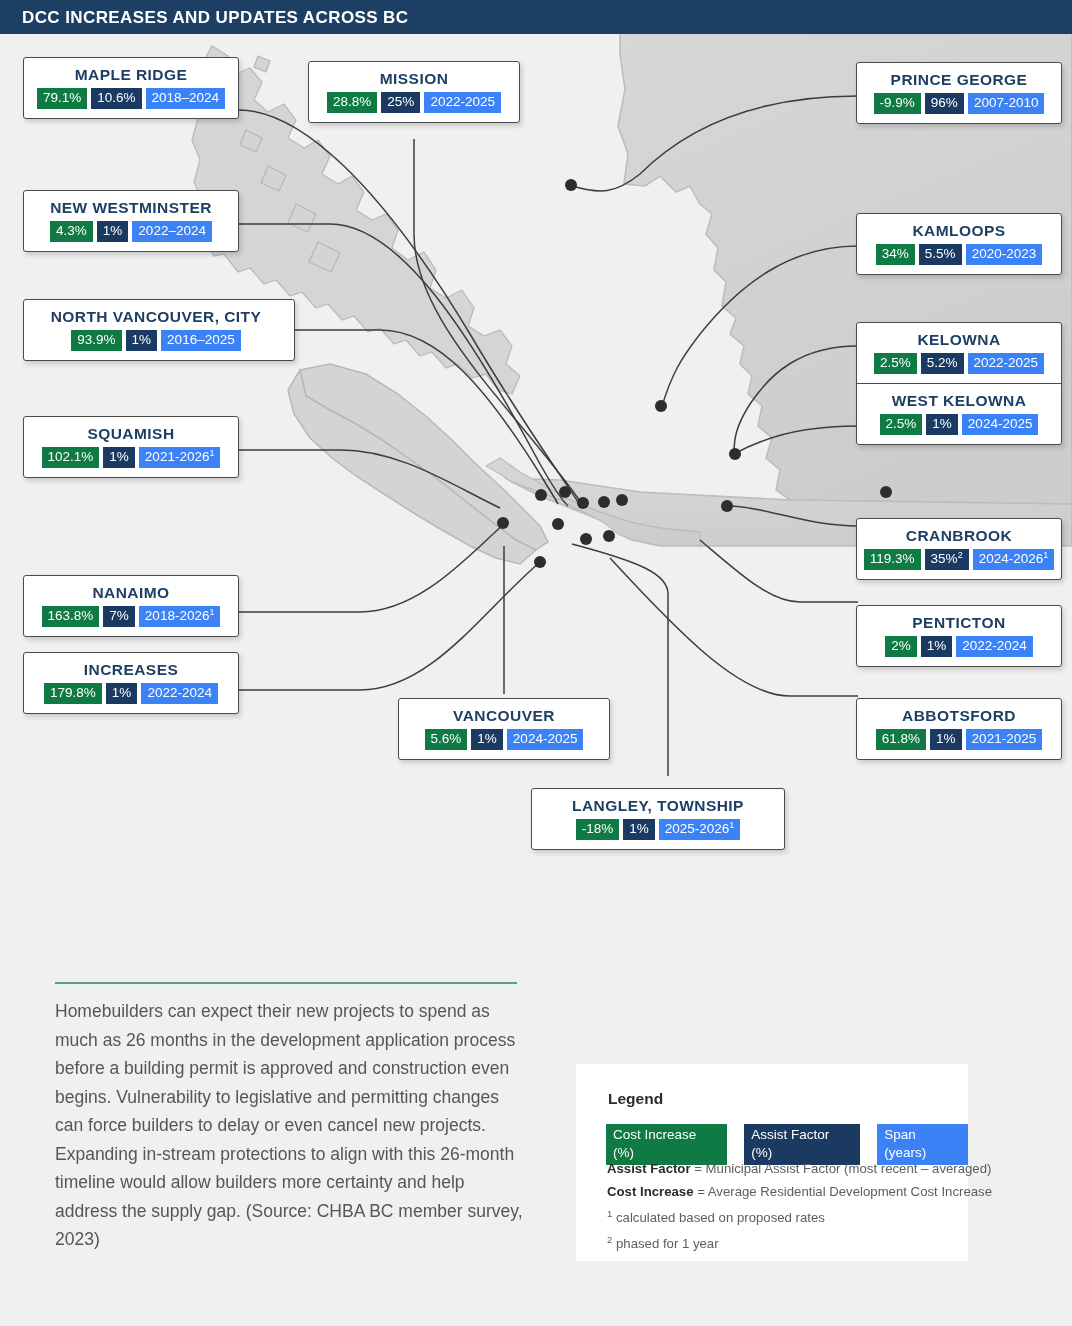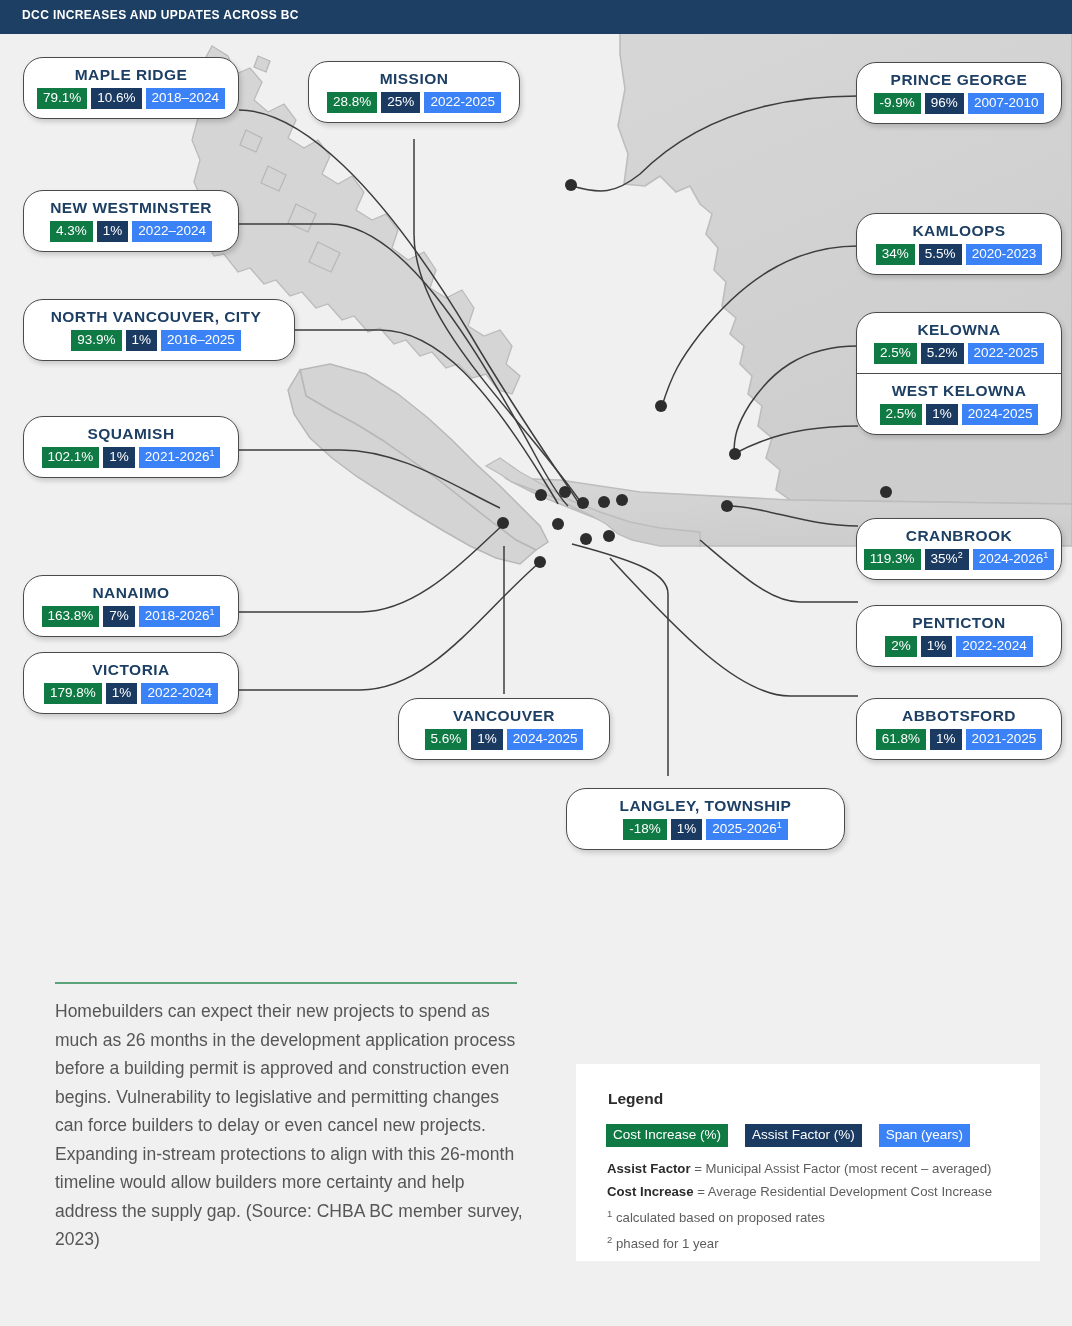--- a/index.html
+++ b/index.html
@@ -10,34 +10,34 @@
     position:relative;overflow:hidden;
     -webkit-font-smoothing:antialiased;
   }
   
   .header-bar{
     position:absolute;left:0;top:0;width:1072px;height:34px;
     background:#1d3f63;
   }
   .header-title{
     position:absolute;left:22px;top:8px;
-    color:#ffffff;font-size:12px;font-weight:bold;letter-spacing:.4px;
+    color:#ffffff;font-size:17px;font-weight:bold;letter-spacing:.4px;
   }
   
   .map-stage{
     position:absolute;left:0;top:34px;width:1072px;height:866px;
     background:#f0f0f0;overflow:hidden;
   }
   .map-svg{position:absolute;left:0;top:0;width:1072px;height:866px;}
   
   .card{
     position:absolute;
     background:#ffffff;
     border:1.4px solid #4a4a4a;
-    border-radius:20px;
+    border-radius:3px;
     box-shadow:2px 3px 5px rgba(0,0,0,.16);
     padding:7px 14px 9px 14px;
     box-sizing:border-box;
     text-align:center;
     white-space:nowrap;
   }
   .card-name{
     color:#1d3f63;font-size:15.5px;font-weight:bold;letter-spacing:.45px;
     line-height:19px;margin-bottom:4px;
   }
@@ -68,21 +68,21 @@
   .vuln-rule{
     position:absolute;left:55px;top:82px;width:462px;height:2px;
     background:#5aa37a;
   }
   .vuln-body{
     position:absolute;left:55px;top:97px;width:470px;
     color:#565656;font-size:17.5px;line-height:28.5px;
   }
   
   .legend-box{
-    position:absolute;left:576px;top:164px;width:464px;height:197px;
+    position:absolute;left:576px;top:164px;width:392px;height:197px;
     background:#ffffff;
   }
   .legend-title{
     position:absolute;left:32px;top:26px;
     color:#2b2b2b;font-size:15.5px;font-weight:bold;
   }
   .legend-chips{position:absolute;left:30px;top:60px;display:flex;gap:17px;}
   .legend-chips .chip{font-size:13.5px;padding:2px 7px 3px 7px;}
   .legend-defs{position:absolute;left:31px;top:93px;width:450px;}
   .legend-def{color:#5d5d5d;font-size:13.2px;line-height:23px;}
@@ -258,21 +258,21 @@
 
   <div class="card" style="left:23px;top:265px;width:272px;padding-left:8px;">
     <div class="card-name">NORTH VANCOUVER, CITY</div>
     <div class="chips">
       <span class="chip green">93.9%</span>
       <span class="chip blue">1%</span>
       <span class="chip dark">2016–2025</span>
     </div>
   </div>
 
-  <div class="card stacked" style="left:856px;top:278px;width:206px;">
+  <div class="card stacked" style="left:856px;top:288px;width:206px;">
     <div class="sub">
       <div class="card-name">KELOWNA</div>
       <div class="chips">
         <span class="chip green">2.5%</span>
         <span class="chip blue">5.2%</span>
         <span class="chip dark">2022-2025</span>
       </div>
     </div>
     <div class="sub">
       <div class="card-name">WEST KELOWNA</div>
@@ -314,21 +314,21 @@
   <div class="card" style="left:856px;top:571px;width:206px;">
     <div class="card-name">PENTICTON</div>
     <div class="chips">
       <span class="chip green">2%</span>
       <span class="chip blue">1%</span>
       <span class="chip dark">2022-2024</span>
     </div>
   </div>
 
   <div class="card" style="left:23px;top:618px;width:216px;">
-    <div class="card-name">VICTORIA</div>
+    <div class="card-name">INCREASES</div>
     <div class="chips">
       <span class="chip green">179.8%</span>
       <span class="chip blue">1%</span>
       <span class="chip dark">2022-2024</span>
     </div>
   </div>
 
   <div class="card" style="left:856px;top:664px;width:206px;">
     <div class="card-name">ABBOTSFORD</div>
     <div class="chips">
@@ -340,21 +340,21 @@
 
   <div class="card" style="left:398px;top:664px;width:212px;">
     <div class="card-name">VANCOUVER</div>
     <div class="chips">
       <span class="chip green">5.6%</span>
       <span class="chip blue">1%</span>
       <span class="chip dark">2024-2025</span>
     </div>
   </div>
 
-  <div class="card" style="left:566px;top:754px;width:279px;">
+  <div class="card" style="left:531px;top:754px;width:254px;">
     <div class="card-name">LANGLEY, TOWNSHIP</div>
     <div class="chips">
       <span class="chip green">-18%</span>
       <span class="chip blue">1%</span>
       <span class="chip dark"><span>2025-2026</span><sup>1</sup></span>
     </div>
   </div>
 
 </div>
 

